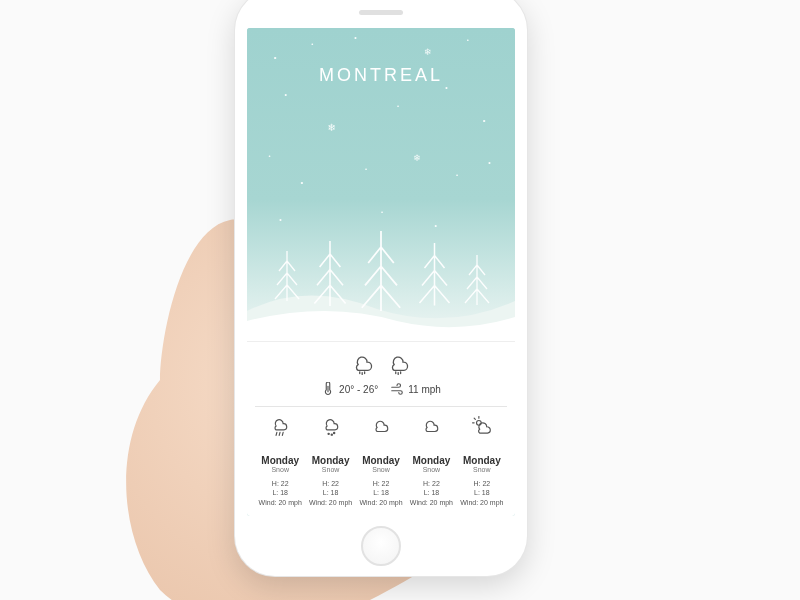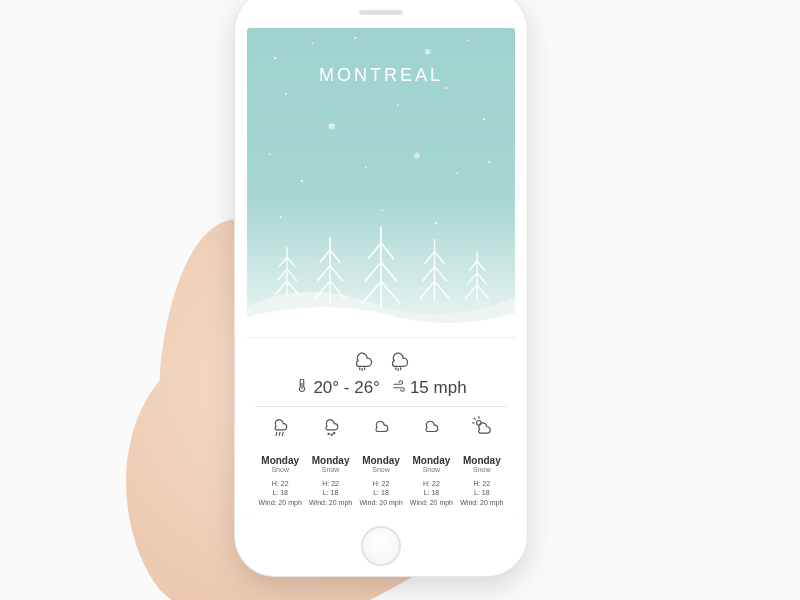--- a/index.html
+++ b/index.html
@@ -58,21 +58,21 @@
     border-top: 1px solid #eee;
     padding: 8px 6px 8px 6px;
   }
   .summary { text-align: center; }
   .summary-row1 {
     display: flex; align-items: center; justify-content: center; gap: 10px;
     font-size: 11px; font-weight: 600; color: #444;
   }
   .summary-row2 {
     display: flex; align-items: center; justify-content: center; gap: 12px;
-    font-size: 17px; margin-top: 4px; color: #444;
+    font-size: 10px; margin-top: 4px; color: #444;
   }
   .summary-row2 .grp { display:flex; align-items:center; gap:4px; }
   .divider { height:1px; background:#e5e5e5; margin:8px 2px; }
   .forecast {
     display: flex; justify-content: space-between; padding: 0 2px;
   }
   .day { flex:1; text-align:center; padding: 0 2px; }
   .day .icon-sm svg { width:22px; height:22px; }
   .day-name { font-size:10px; font-weight:600; margin-top:14px; color:#333; }
   .cond { font-size:7px; color:#777; }
@@ -183,21 +183,21 @@
             </span>
             <span>20° - 26°</span>
           </span>
           <span class="grp">
             <span class="icon-xs">
               <svg viewBox="0 0 16 16" fill="none" stroke="#555" stroke-width="1.3" stroke-linecap="round">
                 <path d="M2 6h8a2 2 0 1 0-2-2"></path>
                   <path d="M2 10h10a2 2 0 1 1-2 2"></path>
               </svg>
             </span>
-            <span>15 mph</span>
+            <span>11 mph</span>
           </span>
         </div>
       </div>
 
       <div class="divider"></div>
 
       <div class="forecast">
 
         <div class="day">
           <span class="icon-sm"><svg viewBox="0 0 28 28" fill="none" stroke="#555" stroke-width="1.5" stroke-linecap="round">

